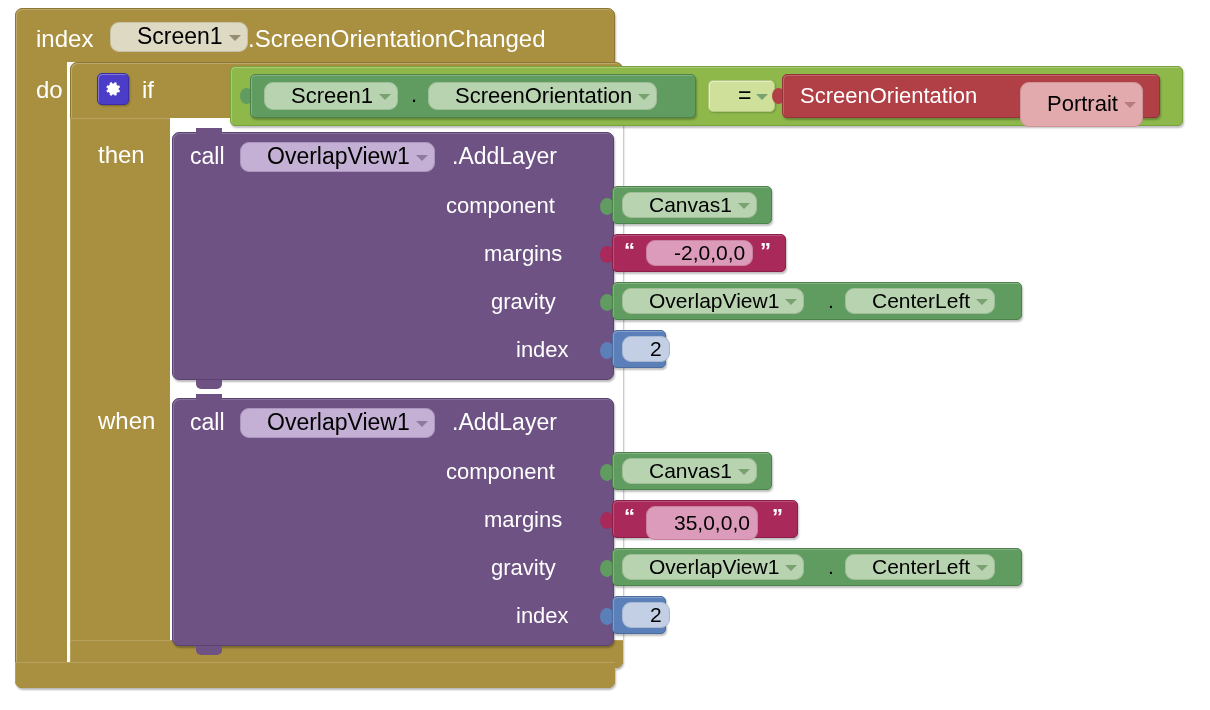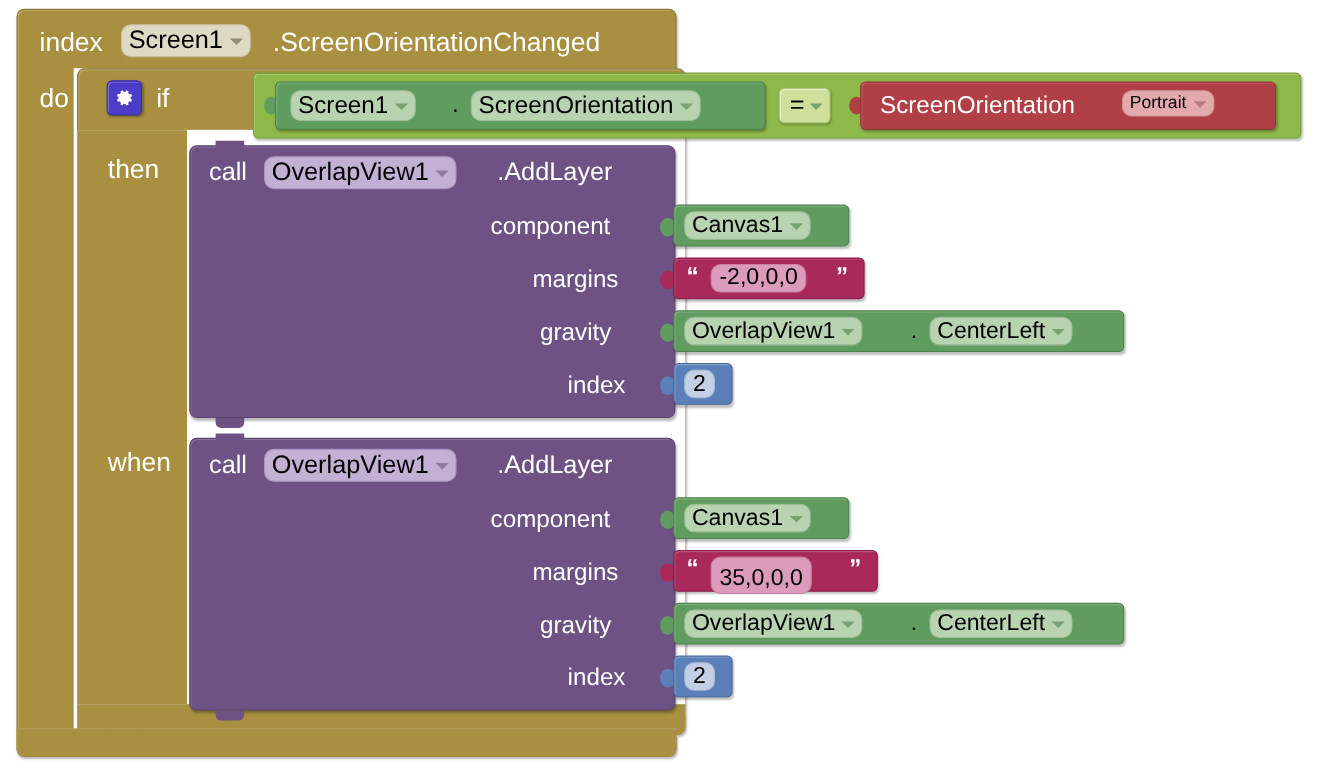--- a/index.html
+++ b/index.html
@@ -37,26 +37,26 @@
         box-shadow:inset 1px 1px 0 rgba(255,255,255,.2),1px 2px 2px rgba(0,0,0,.25);}
   .magenta{background:#a8295a;border:1px solid #8c1f4a;border-radius:5px;
         box-shadow:inset 1px 1px 0 rgba(255,255,255,.2),1px 2px 2px rgba(0,0,0,.25);}
 
   
   .blue{background:#5b80b9;border:1px solid #4a6c9f;border-radius:5px;
         box-shadow:inset 1px 1px 0 rgba(255,255,255,.25),1px 2px 2px rgba(0,0,0,.25);}
 
   
   .field{position:absolute;display:flex;align-items:center;box-sizing:border-box;
-         border-radius:9px;white-space:nowrap;color:#000;}
+         border-radius:9px;white-space:nowrap;color:#000;padding-left:20px;}
   .f-gold{background:#ded9c3;border:1px solid #c7c0a5;}
   .f-green{background:#b8d3b0;border:1px solid #a0bd97;}
   .f-purple{background:#c3b0d4;border:1px solid #ab95bf;}
   .f-red{background:#e2aaad;border:1px solid #cf9497;}
-  .f-magenta{background:#dd9bbb;border:1px solid #c8819f;align-items:flex-end;}
+  .f-magenta{background:#dd9bbb;border:1px solid #c8819f;}
   .f-blue{background:#c2cfe4;border:1px solid #a9b9d2;}
   .fieldtxt{padding:0 3px 1px 6px;}
 
   .caret{width:0;height:0;margin:1px 6px 0 3px;
          border-left:6px solid transparent;border-right:6px solid transparent;}
   .c-gold{border-top:6px solid #968d72;}
   .c-green{border-top:6px solid #7aa271;}
   .c-purple{border-top:6px solid #8d7aa1;}
   .c-red{border-top:6px solid #b97b7f;}
 
@@ -134,21 +134,21 @@
   <div class="field greenpale" style="left:708px;top:80px;height:32px;font-size:23px;display:flex;align-items:center;border-radius:5px;">
     <span class="fieldtxt" style="padding:0 2px 2px 9px;">=</span>
     <span class="caret c-green"></span>
   </div>
 
   <div class="plug" style="left:772px;top:83px;">
     <div style="position:absolute;left:0;top:5px;width:13px;height:16px;background:#b03f46;border-radius:50%;"></div>
   </div>
   <div class="blk red" style="left:782px;top:74px;width:378px;height:44px;"></div>
   <div class="lbl" style="left:800px;top:85px;font-size:22px;">ScreenOrientation</div>
-  <div class="field f-red" style="left:1020px;top:82px;height:24px;font-size:16px;">
+  <div class="field f-red" style="left:1020px;top:82px;height:45px;font-size:22px;">
     <span class="fieldtxt">Portrait</span>
     <span class="caret c-red"></span>
   </div>
 
 
   <div class="blk purple" style="left:172px;top:132px;width:442px;height:248px;"></div>
   <div class="notch" style="left:196px;top:128px;width:26px;height:8px;background:#6d5283;border-radius:0 0 4px 4px;"></div>
 
   <div class="lbl" style="left:190px;top:145px;font-size:23px;">call</div>
   <div class="field f-purple" style="left:240px;top:142px;height:30px;font-size:23px;">

